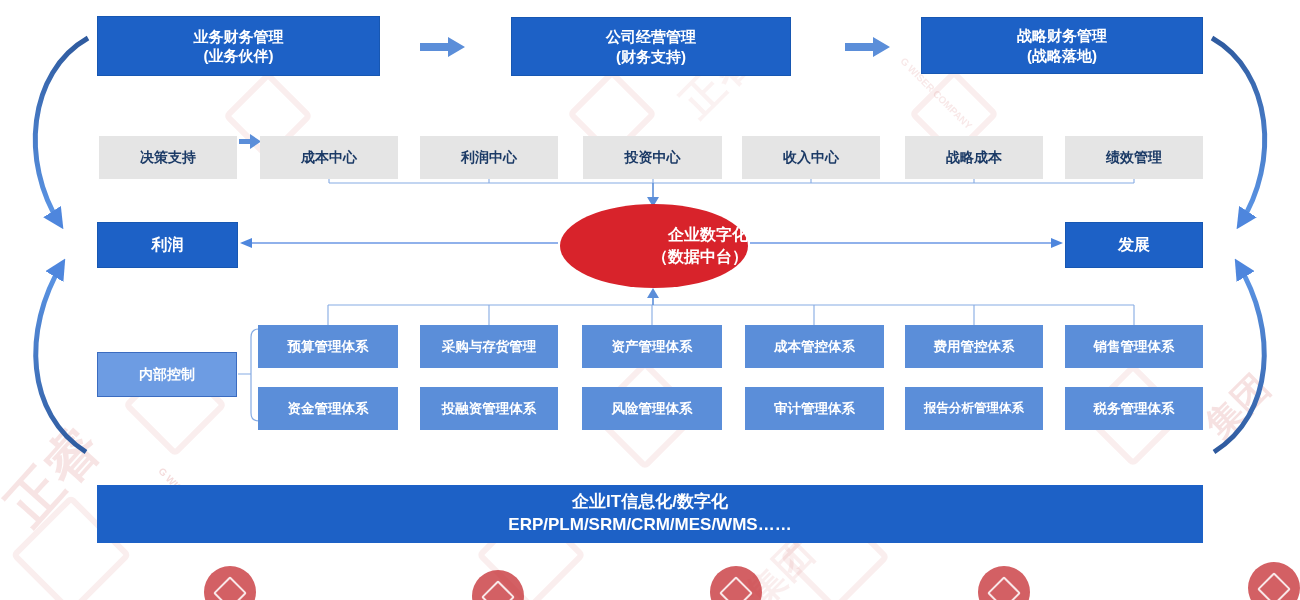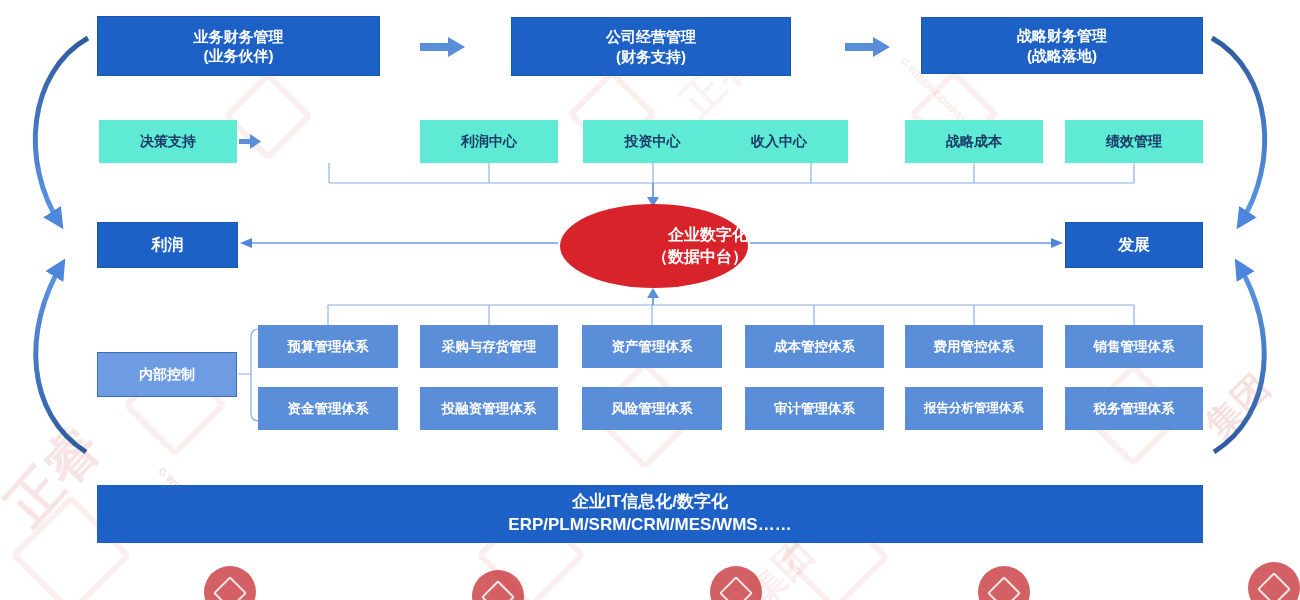--- a/index.html
+++ b/index.html
@@ -5,21 +5,21 @@
   html,body{margin:0;padding:0;background:#ffffff;}
   #stage{
     position:relative;width:1300px;height:600px;background:#ffffff;overflow:hidden;
     font-family:"Liberation Sans","DejaVu Sans",sans-serif;
   }
   .box{
     position:absolute;display:flex;flex-direction:column;align-items:center;justify-content:center;
     text-align:center;font-weight:bold;box-sizing:border-box;line-height:1.3;
   }
   .box-dark{background:#1d61c6;color:#ffffff;border:1px solid #1757b2;font-size:15px;}
-  .box-mid{background:#5eead4;color:#1b3a66;font-size:14px;}
+  .box-mid{background:#e5e5e5;color:#1b3a66;font-size:14px;margin-top:16px;}
   .box-low{background:#5b8ed9;color:#ffffff;font-size:13.5px;}
   .box-ic{background:#6d9ce3;color:#ffffff;border:1.5px solid #3b6cc0;font-size:14px;}
   .hub{
     position:absolute;left:560px;top:204px;width:188px;height:84px;border-radius:50%;
     background:#d8232b;color:#ffffff;display:flex;flex-direction:column;align-items:flex-end;
     justify-content:center;text-align:center;font-weight:bold;font-size:16px;line-height:1.35;
   }
   .bottom-bar{
     position:absolute;left:97px;top:485px;width:1106px;height:58px;background:#1d61c6;color:#ffffff;
     display:flex;flex-direction:column;align-items:center;justify-content:center;text-align:center;
@@ -165,27 +165,30 @@
     <span>(财务支持)</span>
   </div>
   <div class="box box-dark" style="left:921px;top:17px;width:282px;height:57px;">
     <span>战略财务管理</span>
     <span>(战略落地)</span>
   </div>
 
   <div class="box box-mid" style="left:99px;top:120px;width:138px;height:43px;">
     <span>决策支持</span>
   </div>
+  <div class="box box-mid" style="left:260px;top:120px;width:138px;height:43px;">
+    <span>成本中心</span>
+  </div>
   <div class="box box-mid" style="left:420px;top:120px;width:138px;height:43px;">
     <span>利润中心</span>
   </div>
   <div class="box box-mid" style="left:583px;top:120px;width:139px;height:43px;">
     <span>投资中心</span>
   </div>
-  <div class="box box-mid" style="left:710px;top:120px;width:138px;height:43px;">
+  <div class="box box-mid" style="left:742px;top:120px;width:138px;height:43px;">
     <span>收入中心</span>
   </div>
   <div class="box box-mid" style="left:905px;top:120px;width:138px;height:43px;">
     <span>战略成本</span>
   </div>
   <div class="box box-mid" style="left:1065px;top:120px;width:138px;height:43px;">
     <span>绩效管理</span>
   </div>
 
   <div class="box box-dark" style="left:97px;top:222px;width:141px;height:46px;font-size:16px;">

